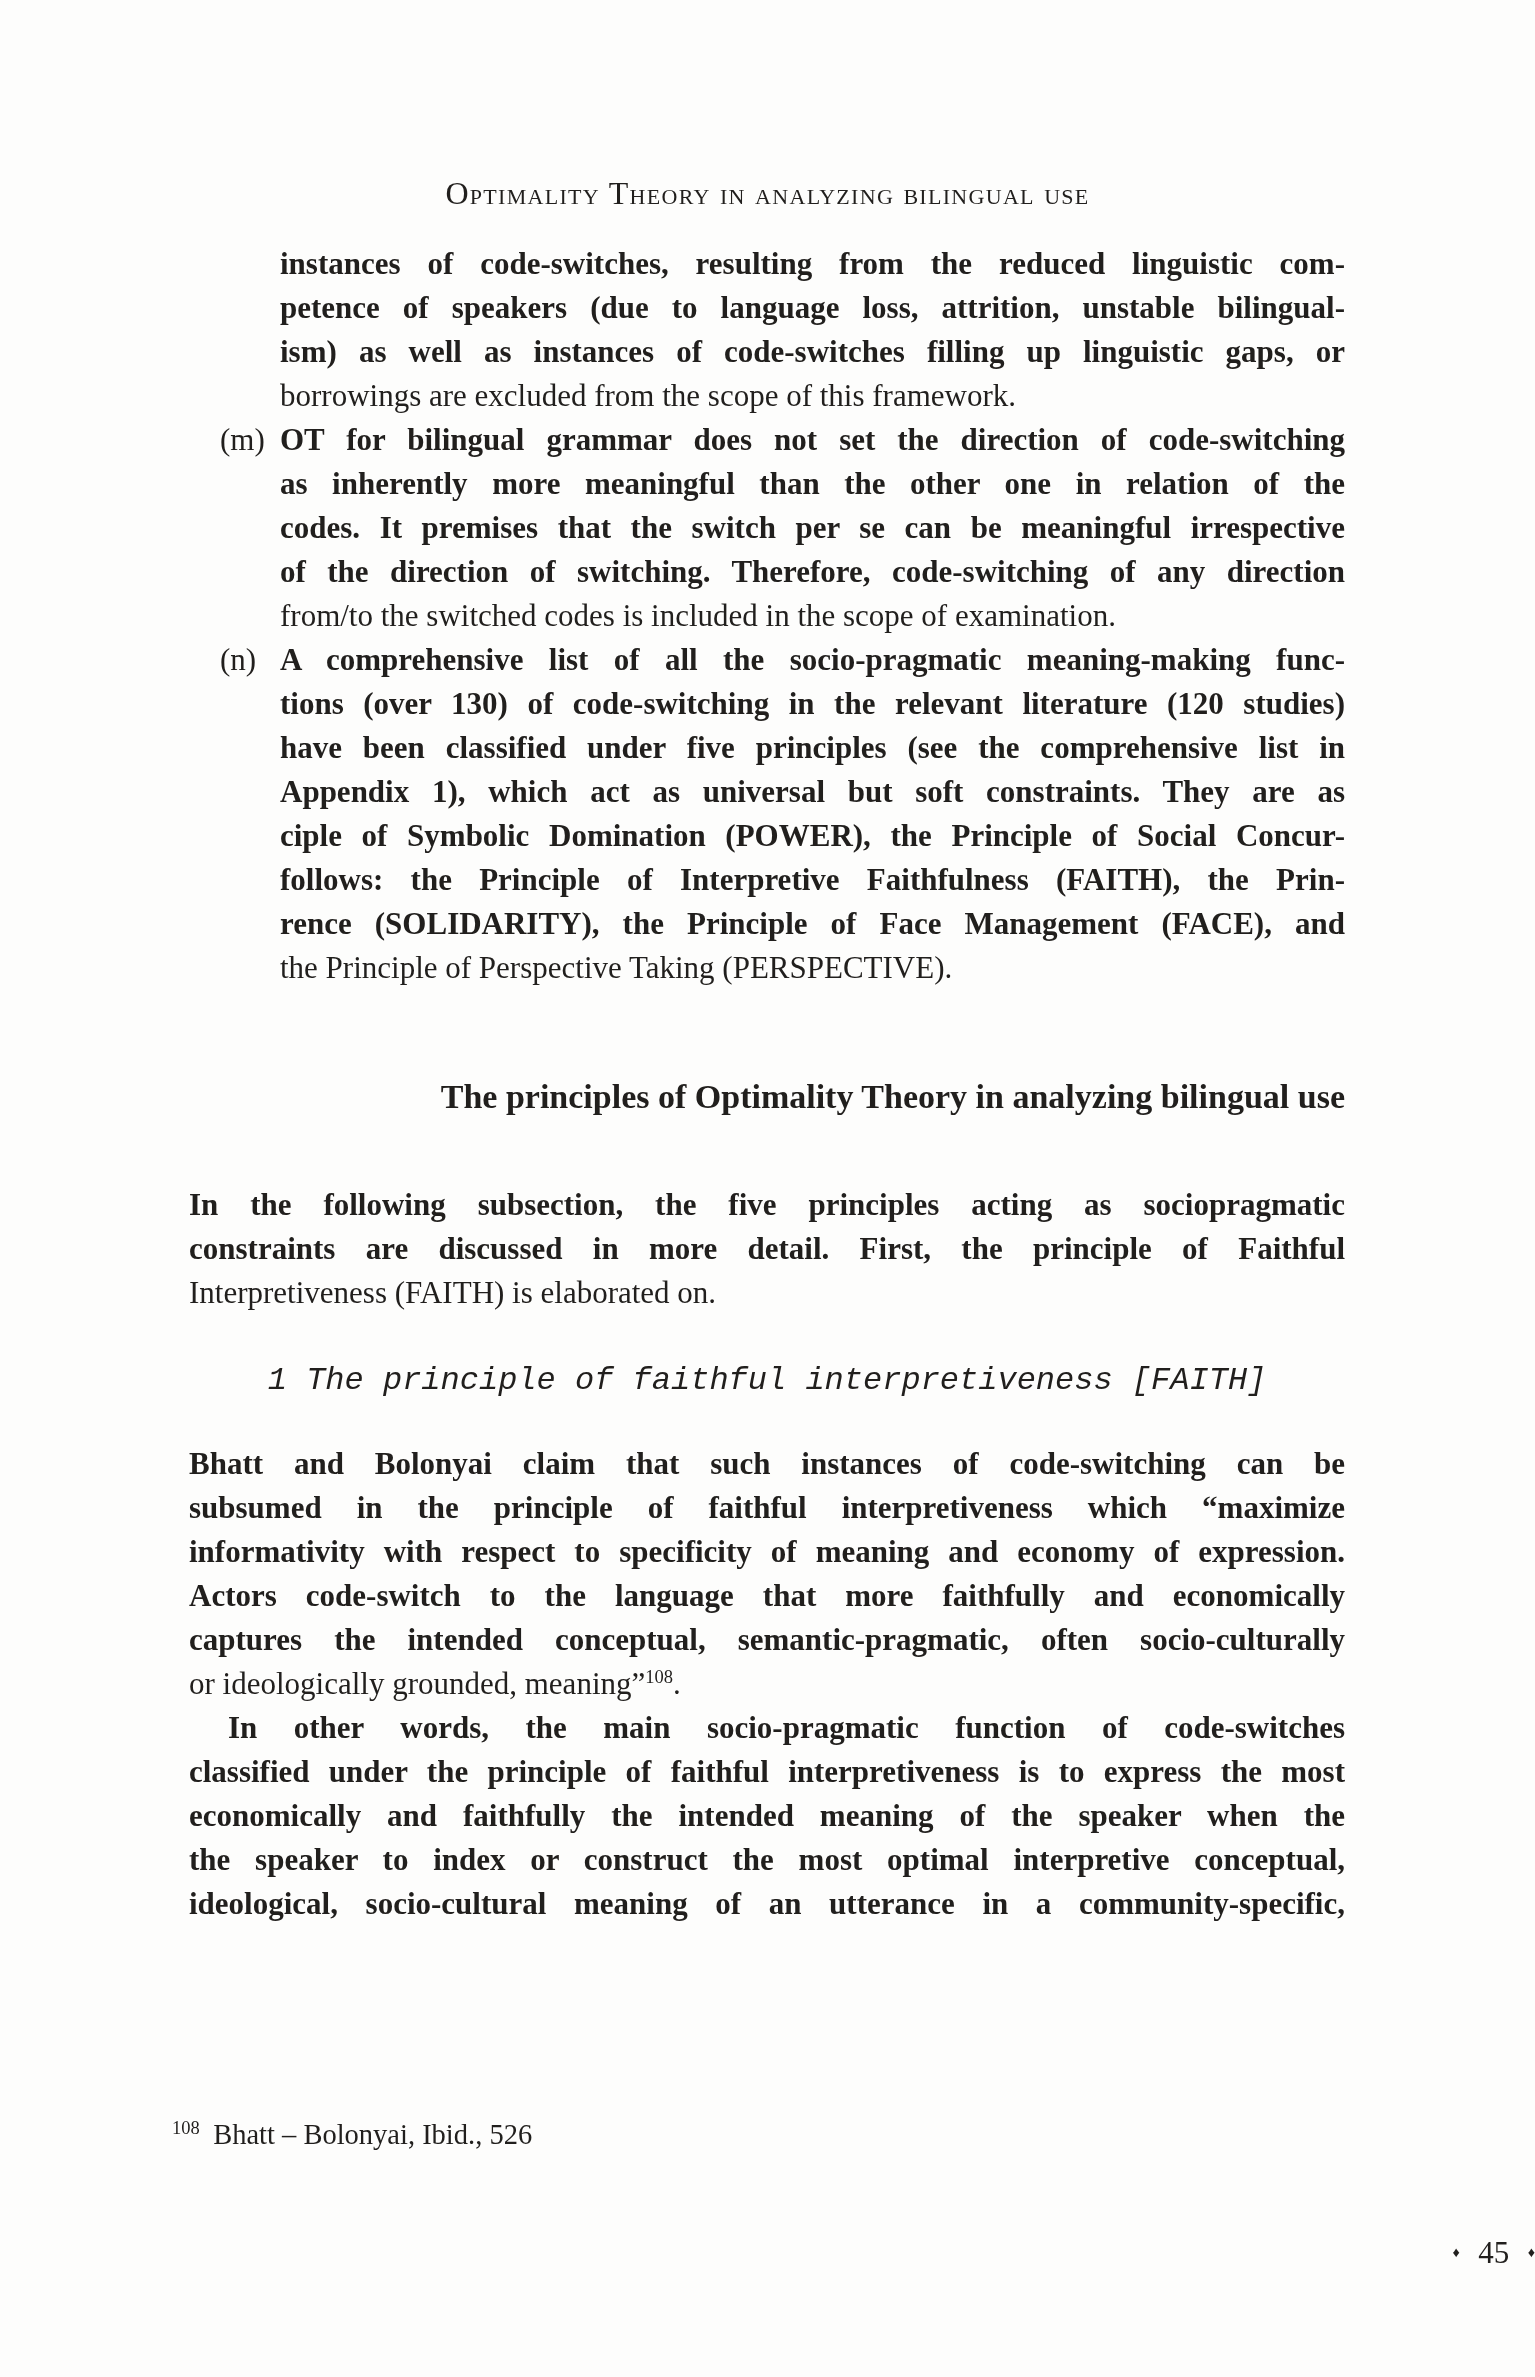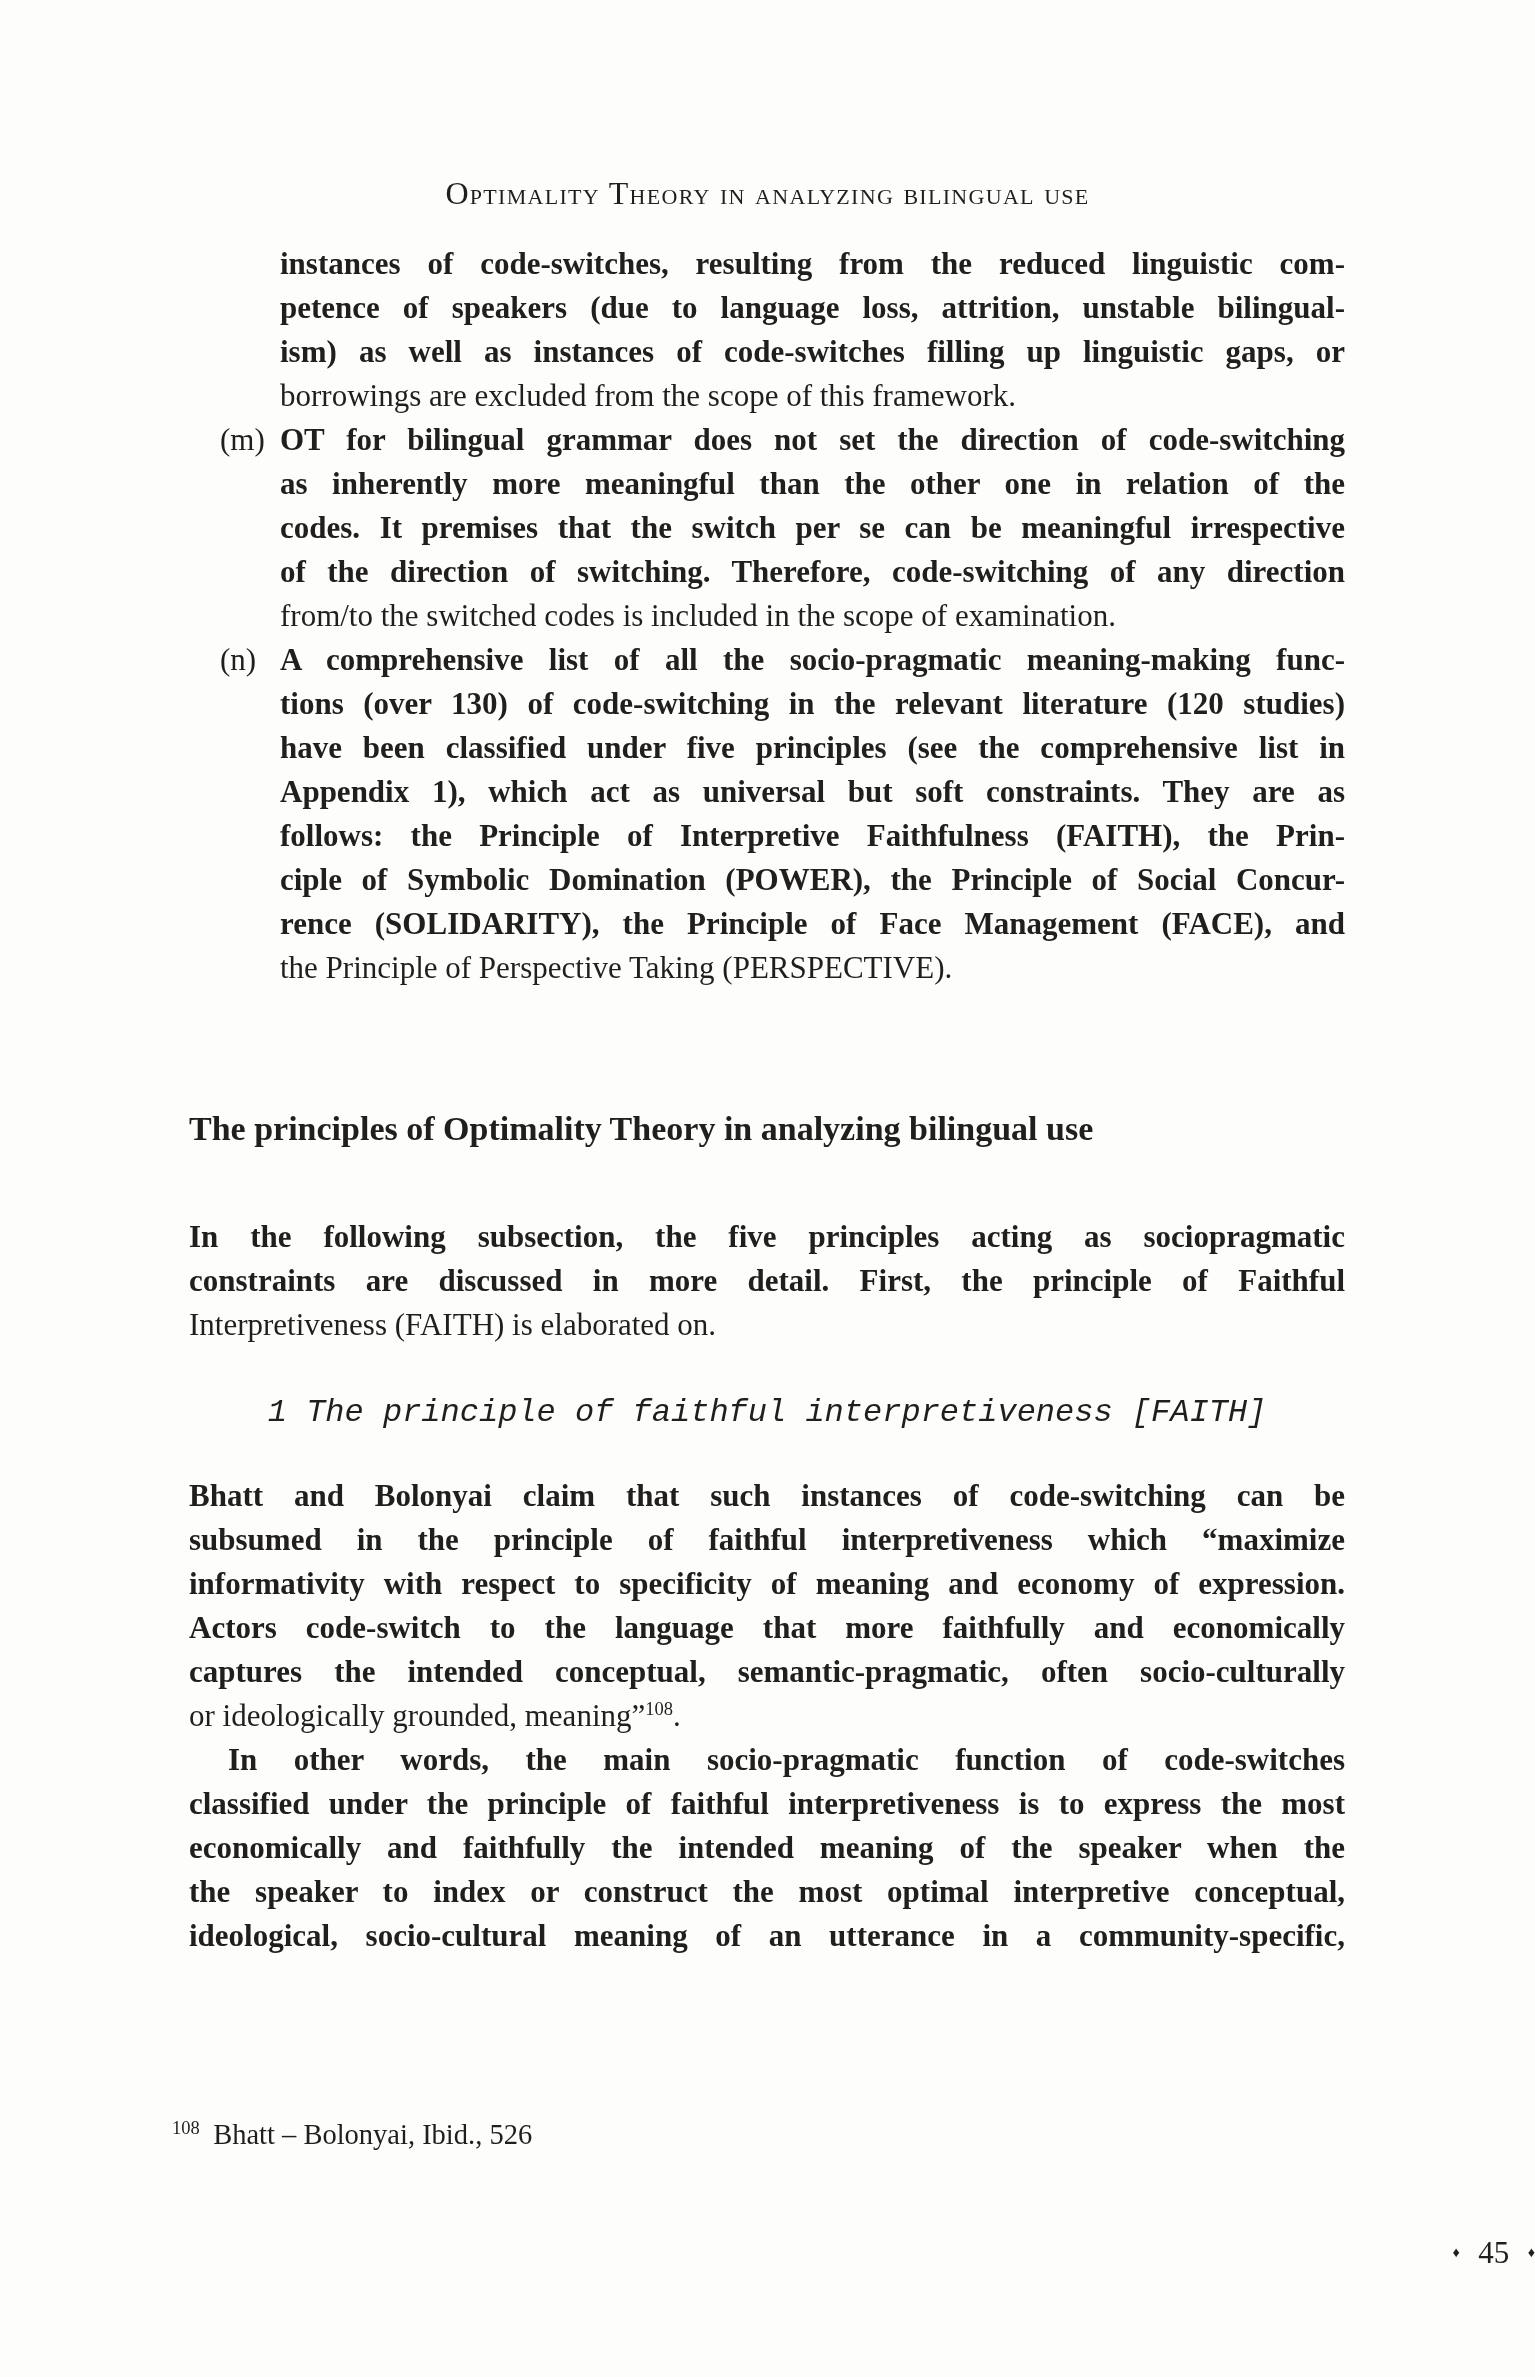--- a/index.html
+++ b/index.html
@@ -44,22 +44,22 @@
     position: relative;
     padding-left: 91px;
   }
   .hang .item-label {
     position: absolute;
     left: 31px;
     top: 0;
     line-height: 44px;
   }
   .section-heading {
-    margin-top: 117px;
-    text-align: left;
+    margin-top: 85px;
+    text-align: right;
     font-weight: bold;
     font-size: 34px;
     line-height: 44px;
   }
   .intro-para { margin-top: 64px; }
   .subsection-heading {
     margin-top: 44px;
     text-align: center;
     font-style: italic;
     font-size: 32px;
@@ -130,22 +130,22 @@
         </div>
     </div>
 
     <div class="hang">
       <span class="item-label">(n)</span>
       <div>
           <div class="line j">A comprehensive list of all the socio-pragmatic meaning-making func-</div>
           <div class="line j">tions (over 130) of code-switching in the relevant literature (120 studies)</div>
           <div class="line j">have been classified under five principles (see the comprehensive list in</div>
           <div class="line j">Appendix 1), which act as universal but soft constraints. They are as</div>
+          <div class="line j">ciple of Symbolic Domination (POWER), the Principle of Social Concur-</div>
           <div class="line j">follows: the Principle of Interpretive Faithfulness (FAITH), the Prin-</div>
-          <div class="line j">ciple of Symbolic Domination (POWER), the Principle of Social Concur-</div>
           <div class="line j">rence (SOLIDARITY), the Principle of Face Management (FACE), and</div>
           <div class="line nj">the Principle of Perspective Taking (PERSPECTIVE).</div>
         </div>
     </div>
 
     <div class="section-heading">The principles of Optimality Theory in analyzing bilingual use</div>
 
     <div class="intro-para">
         <div class="line j">In the following subsection, the five principles acting as sociopragmatic</div>
         <div class="line j">constraints are discussed in more detail. First, the principle of Faithful</div>

